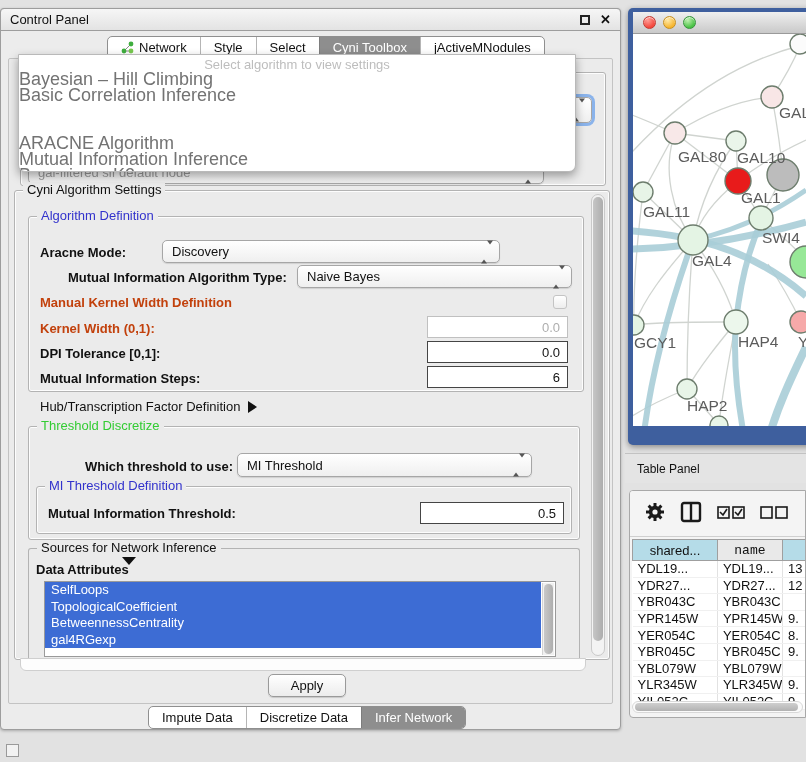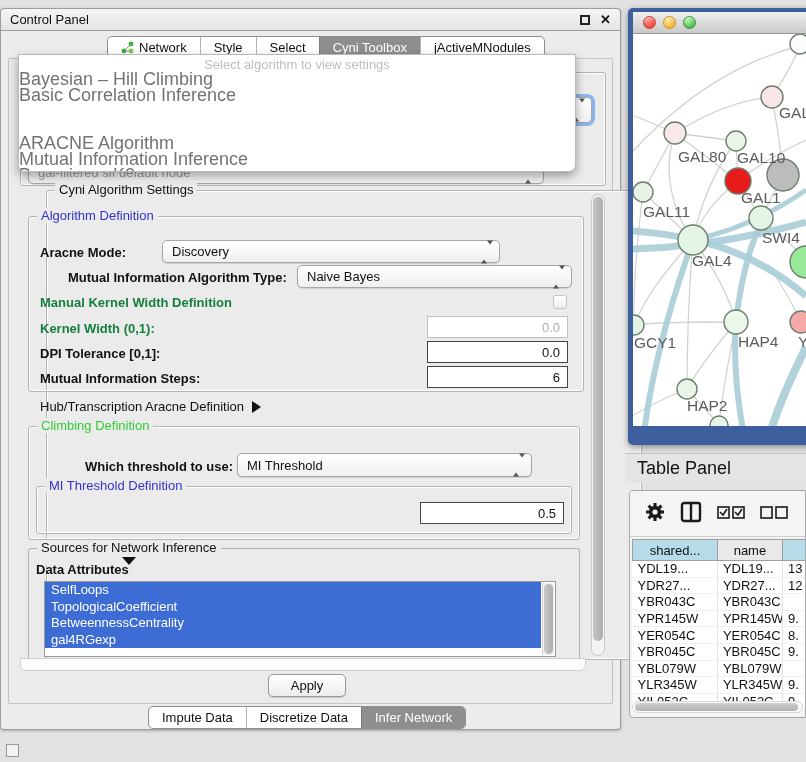--- a/index.html
+++ b/index.html
@@ -43,21 +43,21 @@
        box-shadow:0 1px 1px rgba(0,0,0,.12);}
   .combo .spin{position:absolute;right:6px;top:50%;transform:translateY(-50%);}
   .tri-up{width:0;height:0;border-left:3.5px solid transparent;border-right:3.5px solid transparent;
        border-bottom:4.5px solid #555;margin-bottom:2px;}
   .tri-dn{width:0;height:0;border-left:3.5px solid transparent;border-right:3.5px solid transparent;
        border-top:4.5px solid #555;}
   .combo.ghost{color:#9b9b9b;}
   .combo.focus{box-shadow:0 0 0 3px rgba(105,160,235,.75);}
 
   .flabel{font-size:13px;font-weight:bold;white-space:nowrap;}
-  .flabel.dis{color:#15803d;}
+  .flabel.dis{color:#c2410c;}
   .field{background:#fff;border:1px solid #454545;font-size:13px;display:flex;
        align-items:center;justify-content:flex-end;padding:0 7px;}
   .field.dis{border-color:#c0c0c0;color:#aeaeae;}
   .cbox{width:14px;height:14px;border:1px solid #c4c4c4;border-radius:3px;
        background:linear-gradient(#fff,#ededed);}
 
   
   .popup{left:18px;top:54px;width:558px;height:118px;background:#fff;
        border:1px solid #b9b9b9;border-radius:0 0 7px 7px;z-index:50;
        box-shadow:0 4px 10px rgba(0,0,0,.35);overflow:hidden;}
@@ -91,21 +91,21 @@
        background:linear-gradient(#efefef,#c9c9c9);border-bottom:1px solid #9a9a9a;
        display:flex;align-items:center;padding:0 10px;gap:7px;}
   .tl{width:13px;height:13px;border-radius:50%;box-shadow:inset 0 1px 1px rgba(255,255,255,.7);}
   .tl.red{background:radial-gradient(circle at 35% 30%,#ff9d96,#f3473c 70%);border:1px solid #c33a31;}
   .tl.yel{background:radial-gradient(circle at 35% 30%,#ffe9a8,#f6b52e 70%);border:1px solid #c78f1e;}
   .tl.grn{background:radial-gradient(circle at 35% 30%,#c0f0b0,#48c244 70%);border:1px solid #35933a;}
   .canvas{left:633px;top:34px;width:173px;height:392px;background:#fff;overflow:hidden;}
 
   
   .tp-header{left:625px;top:453px;width:181px;height:30px;background:#e4e4e4;
-       border-top:1px solid #c2c2c2;display:flex;align-items:center;padding-left:12px;font-size:18px;}
+       border-top:1px solid #c2c2c2;display:flex;align-items:center;padding-left:12px;font-size:12px;}
   .tp-box{left:629px;top:490px;width:177px;height:228px;background:#f4f4f4;
        border:1px solid #a8a8a8;border-radius:4px 0 0 4px;overflow:hidden;}
   .tp-toolbar{position:absolute;left:0;top:0;right:0;height:46px;display:flex;align-items:center;
        gap:15px;padding-left:15px;border-bottom:1px solid #cfcfcf;background:#f4f4f4;overflow:hidden;}
   table.grid{border-collapse:collapse;font-size:13px;table-layout:fixed;width:260px;background:#fff;}
   table.grid th{border:1px solid #9f9f9f;height:21px;font-weight:normal;background:#e9e9e9;}
   table.grid th.hl{background:#b5dce8;}
   table.grid td{border-right:1px solid #e2e2e2;border-bottom:1px solid #f0f0f0;height:16.6px;
        padding:0 0 0 5px;white-space:nowrap;overflow:hidden;background:#fff;}
   .tp-hsb{position:absolute;left:2px;right:2px;bottom:4px;height:12px;background:#fbfbfb;
@@ -174,21 +174,21 @@
     <div>
         <div class="menu-item">Bayesian – Hill Climbing</div>
         <div class="menu-item">Basic Correlation Inference</div>
         <div class="menu-item bold">ARACNE Algorithm</div>
         <div class="menu-item">Mutual Information Inference</div>
         <div class="menu-item">Bayesian – K2</div>
         <div class="menu-item">Dream8 DC_TDC Algorithm</div>
       </div>
   </div>
 
-  <div class="abs gbox" style="left:14px;top:190px;width:596px;height:470px;background:#ebebeb;margin-left:32px;">
+  <div class="abs gbox" style="left:14px;top:190px;width:596px;height:470px;background:#ebebeb;">
     <span class="gtitle">Cyni Algorithm Settings</span>
   </div>
 
   <div class="abs vsb" style="left:591px;top:194px;width:14px;height:462px;">
     <div class="thumb" style="top:2px;height:444px;"></div>
   </div>
 
   <div class="abs gbox" style="left:28px;top:216px;width:556px;height:176px;">
     <span class="gtitle blue">Algorithm Definition</span>
   </div>
@@ -211,35 +211,36 @@
   <div class="abs flabel" style="left:40px;top:346px;">DPI Tolerance [0,1]:</div>
   <div class="abs field" style="left:427px;top:341px;width:141px;height:22px;">
     <span>0.0</span>
   </div>
   <div class="abs flabel" style="left:40px;top:371px;">Mutual Information Steps:</div>
   <div class="abs field" style="left:427px;top:366px;width:141px;height:22px;">
     <span>6</span>
   </div>
 
   <div class="abs" style="left:40px;top:399px;font-size:13px;display:flex;align-items:center;gap:8px;">
-    <span>Hub/Transcription Aracne Definition</span>
+    <span>Hub/Transcription Factor Definition</span>
     <span style="width:0;height:0;border-top:6px solid transparent;border-bottom:6px solid transparent;border-left:9px solid #111;"></span>
   </div>
 
   <div class="abs gbox" style="left:28px;top:426px;width:552px;height:114px;">
-    <span class="gtitle green">Climbing Definition</span>
+    <span class="gtitle green">Threshold Discretize</span>
   </div>
   <div class="abs flabel" style="left:85px;top:459px;">Which threshold to use:</div>
   <div class="abs combo" style="left:237px;top:453px;width:295px;height:24px;">
     <span>MI Threshold</span>
     <span class="spin"><span class="tri-up"></span><span class="tri-dn"></span></span>
   </div>
   <div class="abs gbox" style="left:36px;top:486px;width:536px;height:48px;">
     <span class="gtitle blue" style="background:#ebebeb;">MI Threshold Definition</span>
   </div>
+  <div class="abs flabel" style="left:48px;top:506px;">Mutual Information Threshold:</div>
   <div class="abs field" style="left:420px;top:502px;width:144px;height:22px;">
     <span>0.5</span>
   </div>
 
   <div class="abs gbox" style="left:28px;top:548px;width:552px;height:110px;border-bottom:none;border-radius:3px 3px 0 0;box-shadow:none;">
     <span class="gtitle" style="display:flex;align-items:center;gap:2px;flex-direction:column;">
       <span>Sources for Network Inference</span>
       <span style="width:0;height:0;border-left:7px solid transparent;border-right:7px solid transparent;border-top:8px solid #111;"></span>
     </span>
   </div>
@@ -385,21 +386,21 @@
           <rect x="16" y="1" width="11" height="11" fill="none" stroke="#1a1a1a" stroke-width="1.6"></rect>
         </svg>
       </span>
 
     </div>
     <div style="position:absolute;left:2px;top:48px;right:0;bottom:0;overflow:hidden;">
       <table class="grid">
         <thead>
             <tr>
               <th class="hl" style="width: 81px;">shared...</th>
-              <th style="width: 62px;">name</th>
+              <th style="width: 62px; font-family: Liberation Mono, monospace;">name</th>
               <th class="hl" style="width: 104px;">A</th>
             </tr>
           </thead>
         <tbody>
             <tr>
               <td>YDL19...</td>
               <td>YDL19...</td>
               <td>13</td>
             </tr>
             <tr>

